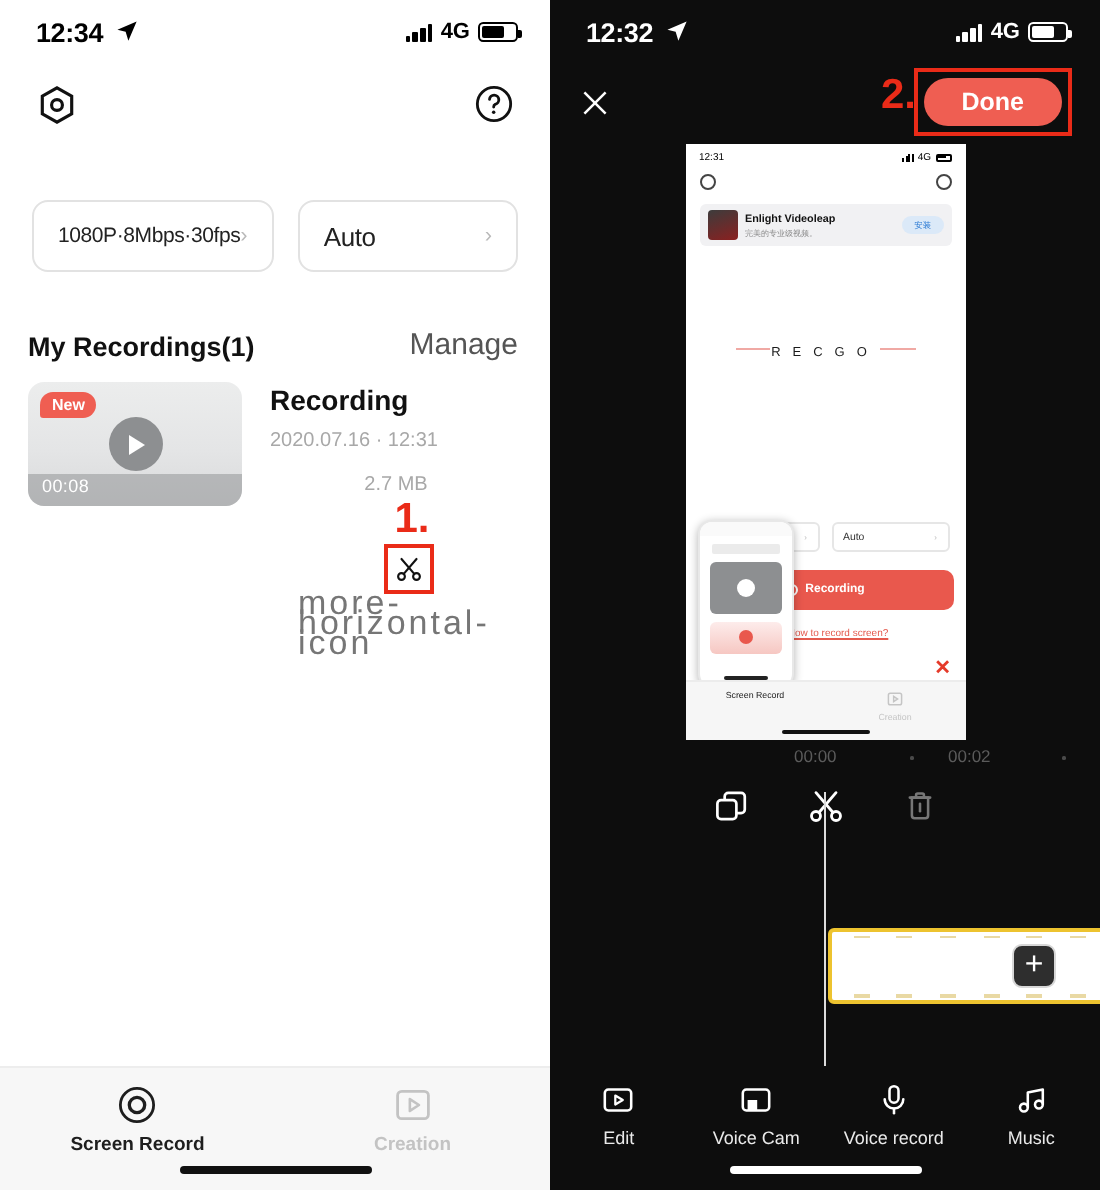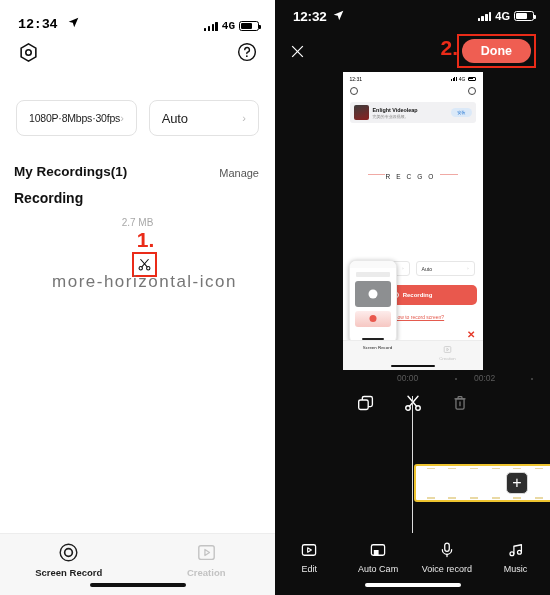--- a/index.html
+++ b/index.html
@@ -13,24 +13,23 @@
 
   
   .left {
     width: 275px; height: 595px;
     background: #ffffff;
     position: relative;
     display: flex; flex-direction: column;
   }
   .statusbar {
     height: 32px;
-    display: flex; align-items: flex-end; justify-content: space-between;
+    display: flex; align-items: center; justify-content: space-between;
     padding: 0 16px 0 18px;
     flex: none;
-    font-family: Liberation Mono, monospace;
   }
   .st-time { font-size: 13.5px; font-weight: bold; letter-spacing: -0.2px; color: #000; }
   .st-time .loc { font-size: 11px; margin-left: 3px; display:inline-block; transform: rotate(0deg);}
   .st-right { display: flex; align-items: center; gap: 4px; }
   .bars { display: flex; align-items: flex-end; gap: 1.4px; height: 10px; }
   .bars i { width: 2.4px; background: #000; display: block; border-radius: .5px; }
   .bars i:nth-child(1){height:3.5px}.bars i:nth-child(2){height:5.5px}
   .bars i:nth-child(3){height:7.5px}.bars i:nth-child(4){height:9.5px}
   .net { font-size: 11px; font-weight: 600; color: #000; }
   .batt { width: 20px; height: 10px; border: 1.2px solid #000; border-radius: 2.6px; position: relative; padding: 1.2px; }
@@ -56,21 +55,21 @@
     gap: 9px; flex: none;
   }
   .record-btn .ring {
     width: 17px; height: 17px; border-radius: 50%;
     border: 2.4px solid #fff;
   }
   .record-btn span { color: #fff; font-size: 14.5px; font-weight: bold; letter-spacing: -0.1px;}
 
   .rec-head { display:flex; justify-content: space-between; align-items: flex-end; padding: 28px 16px 0 14px; flex:none; }
   .rec-head .title { font-size: 13.5px; font-weight: bold; color: #111; }
-  .rec-head .manage { font-size: 11px; color: #555; }
+  .rec-head .manage { font-size: 15px; color: #555; }
 
   .rec-item { display: flex; padding: 10px 14px 0 14px; gap: 14px; flex: none; }
   .thumb {
     width: 107px; height: 62px; border-radius: 8px;
     background: linear-gradient(180deg,#eceded 0%,#e4e5e6 55%,#d9dadb 100%);
     position: relative; overflow: hidden; flex: none;
   }
   .badge-new {
     position: absolute; left: 6px; top: 5px;
     background: #ef5e52; color: #fff; font-size: 8px; font-weight: bold;
@@ -283,22 +282,29 @@
       </div>
     </div>
 
 
     <div class="rec-head">
       <div class="title">My Recordings(1)</div>
       <div class="manage">Manage</div>
     </div>
 
     <div class="rec-item">
+      <div class="thumb">
+        <div class="badge-new">New</div>
+        <div class="play-circ"></div>
+        <div class="gradbar"></div>
+        <div class="dur">00:08</div>
+      </div>
       <div class="meta">
         <div class="name">Recording</div>
+        <div class="date">2020.07.16 · 12:31</div>
         <div class="row3">
           <div class="size">2.7 MB</div>
           <div class="step1">1.</div>
           <div class="cut-box">
             <svg width="15" height="15" viewBox="0 0 24 24">
               <circle cx="6" cy="18" r="2.7" fill="none" stroke="#111" stroke-width="1.7"></circle>
               <circle cx="18" cy="18" r="2.7" fill="none" stroke="#111" stroke-width="1.7"></circle>
               <line x1="7.8" y1="15.9" x2="18" y2="4" stroke="#111" stroke-width="1.7" stroke-linecap="round"></line>
               <line x1="16.2" y1="15.9" x2="6" y2="4" stroke="#111" stroke-width="1.7" stroke-linecap="round"></line>
             </svg>
@@ -511,21 +517,21 @@
           <rect x="3.2" y="5" width="17.6" height="14" rx="2.4" fill="none" stroke="#fff" stroke-width="1.7"></rect>
           <path d="M10.2 9 L15.2 12 L10.2 15 Z" fill="none" stroke="#fff" stroke-width="1.5" stroke-linejoin="round"></path>
         </svg>
         <div class="bl">Edit</div>
       </div>
       <div class="btab">
         <svg width="18" height="18" viewBox="0 0 24 24">
           <rect x="3.2" y="5" width="17.6" height="14" rx="2.4" fill="none" stroke="#fff" stroke-width="1.7"></rect>
           <rect x="6.4" y="12" width="6.4" height="7" fill="#fff"></rect>
         </svg>
-        <div class="bl">Auto Cam</div>
+        <div class="bl">Voice Cam</div>
       </div>
       <div class="btab">
         <svg width="18" height="18" viewBox="0 0 24 24">
           <rect x="9" y="2.8" width="6" height="11" rx="3" fill="none" stroke="#fff" stroke-width="1.7"></rect>
           <path d="M5.8 11.5 a6.2 6.2 0 0 0 12.4 0" fill="none" stroke="#fff" stroke-width="1.7" stroke-linecap="round"></path>
           <line x1="12" y1="17.8" x2="12" y2="20.8" stroke="#fff" stroke-width="1.7" stroke-linecap="round"></line>
         </svg>
         <div class="bl">Voice record</div>
       </div>
       <div class="btab">

